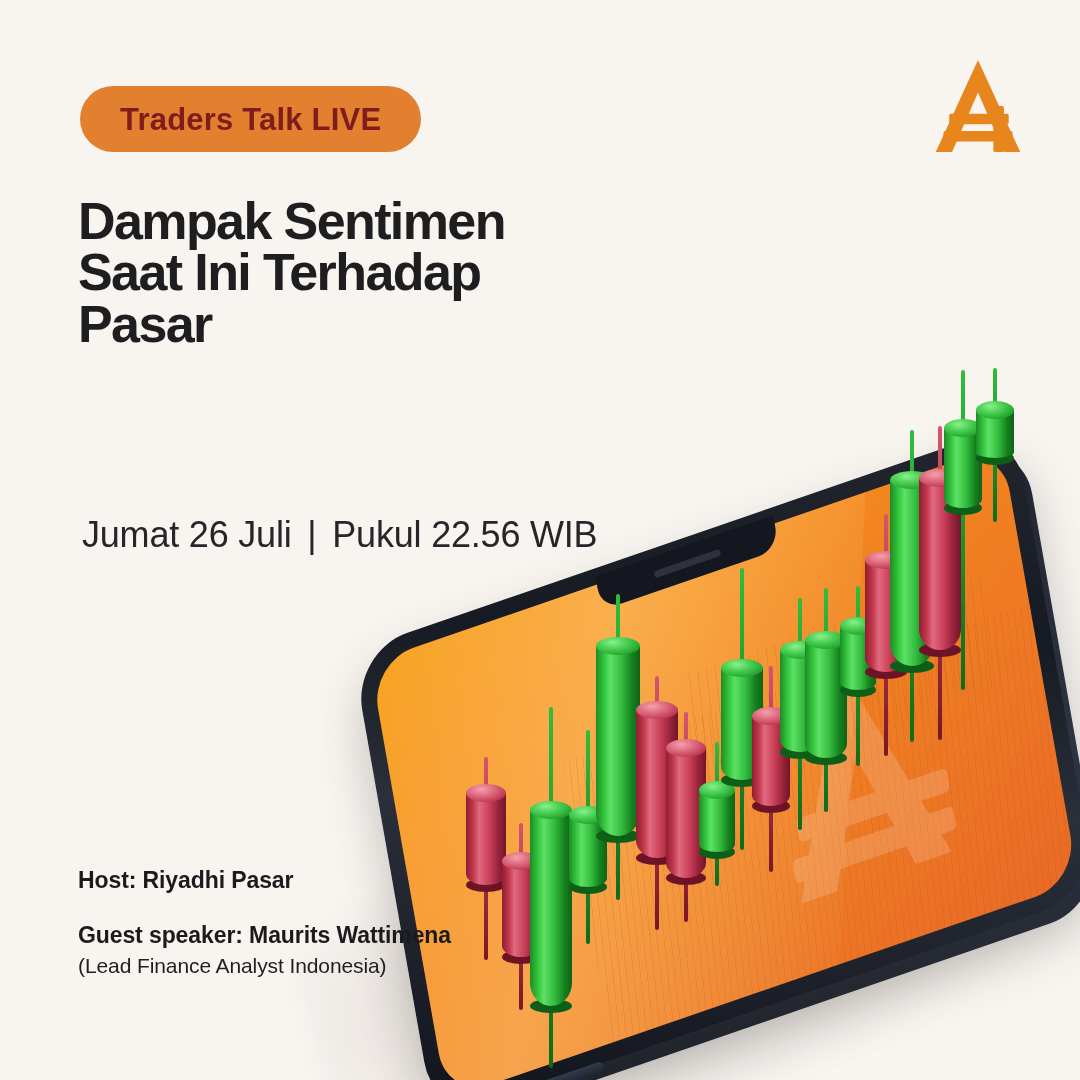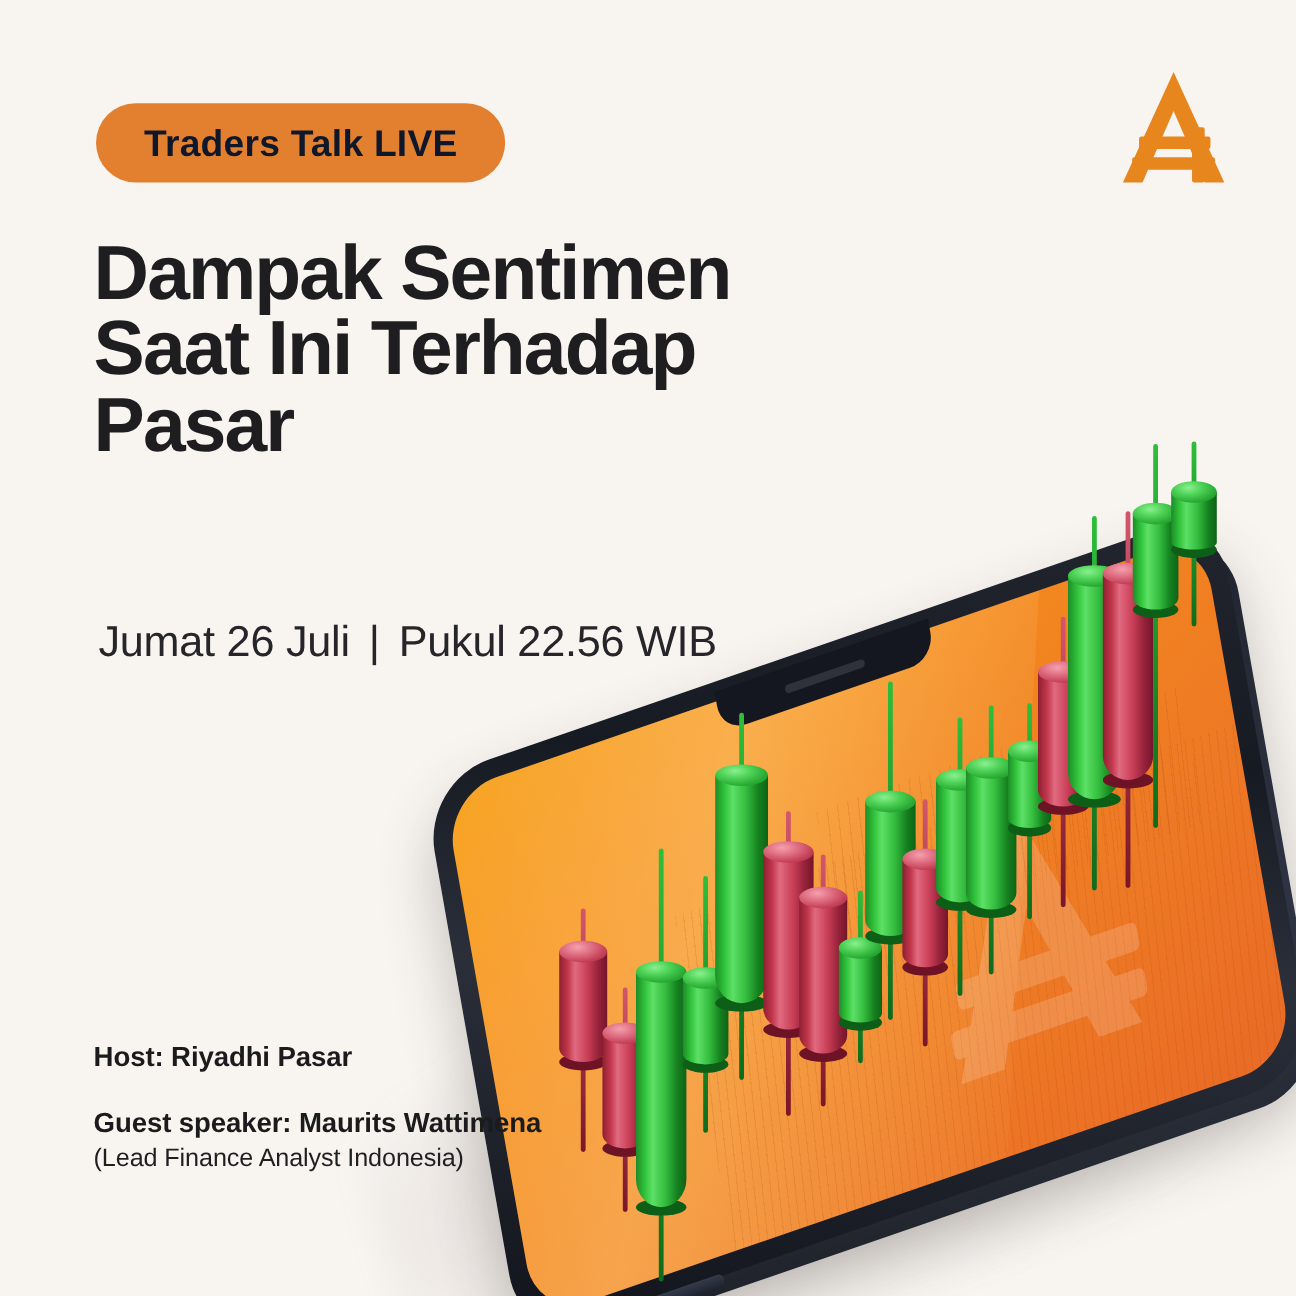--- a/index.html
+++ b/index.html
@@ -26,29 +26,29 @@
   
   .badge{
     position:absolute;left:80px;top:86px;
     height:66px;min-width:312px;
     border-radius:40px;
     background:#e2802f;
     display:flex;align-items:center;justify-content:center;
     padding:0 40px;box-sizing:border-box;
   }
   .badge-label{
-    color:#0f172a;font-size:31px;font-weight:bold;letter-spacing:.2px;
+    color:#7f1d1d;font-size:31px;font-weight:bold;letter-spacing:.2px;
     white-space:nowrap;line-height:1;
   }
 
   
   .headline{
     position:absolute;left:78px;top:196px;width:740px;
     color:#1e1e20;
-    font-size:64px;font-weight:bold;line-height:.99;
+    font-size:52px;font-weight:bold;line-height:.99;
     letter-spacing:-1.6px;
   }
   .headline .l{display:block;}
 
   
   .schedule{
     position:absolute;left:82px;top:514px;
     font-size:36px;color:#26262a;font-weight:normal;letter-spacing:-.2px;
     white-space:nowrap;
   }

